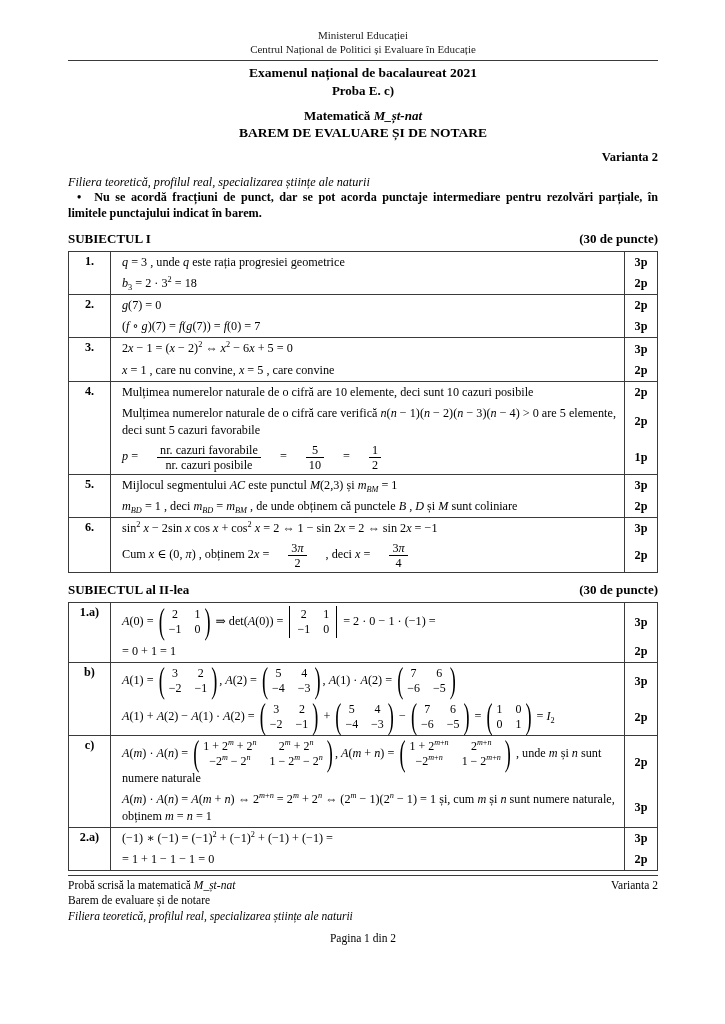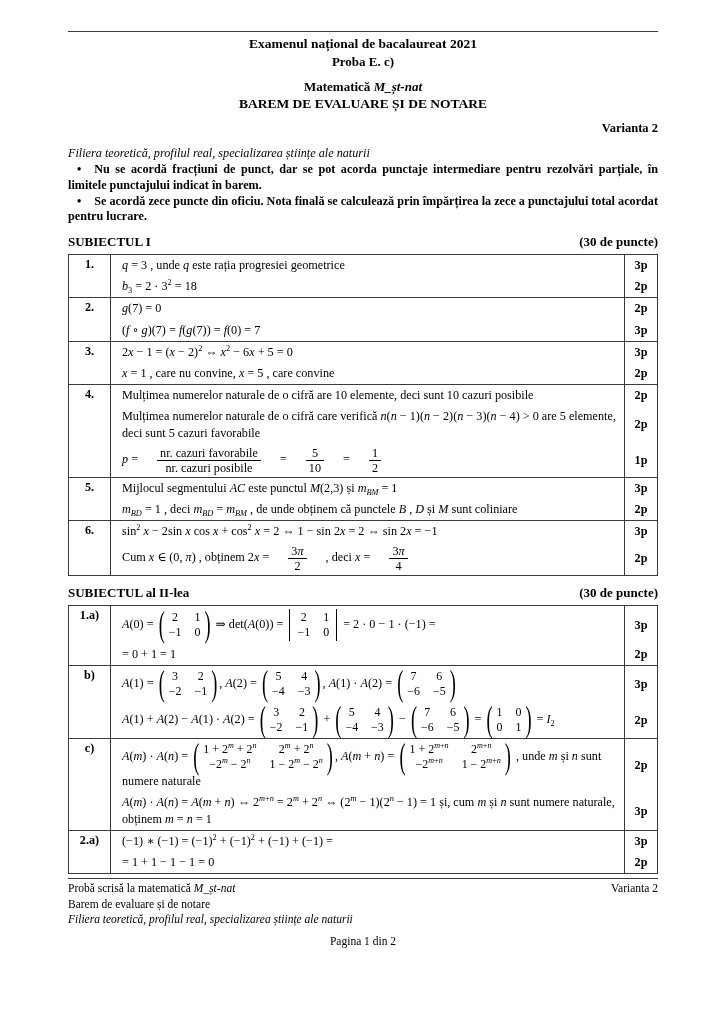--- a/index.html
+++ b/index.html
@@ -39,33 +39,36 @@
   .footer{font-size:11.5px;line-height:1.32;}
   .f-line1{display:flex;justify-content:space-between;}
   .f-filiera{font-style:italic;}
   .f-page{text-align:center;margin-top:7px;}
 </style>
 </head>
 <body>
 
 <div class="page">
 
+  <div class="ministry">
+    <div>Ministerul Educației</div>
+    <div>Centrul Național de Politici și Evaluare în Educație</div>
+  </div>
   <hr class="head-rule">
 
   <div class="exam-title">Examenul național de bacalaureat 2021</div>
   <div class="proba">Proba E. c)</div>
   <div class="subject">Matematică <i>M_șt-nat</i></div>
   <div class="barem-title">BAREM DE EVALUARE ȘI DE NOTARE</div>
   <div class="variant">Varianta 2</div>
 
   <div class="intro">
     <div class="filiera">Filiera teoretică, profilul real, specializarea științe ale naturii</div>
     <div id="bullets-root">
         <p class="bullet"><span class="blt">•</span>Nu se acordă fracțiuni de punct, dar se pot acorda punctaje intermediare pentru rezolvări parțiale, în limitele punctajului indicat în barem.</p>
-        <p class="bullet"><span class="blt">•</span>Se acordă zece puncte din oficiu. Nota finală se calculează prin împărțirea la zece a punctajului total acordat pentru lucrare.</p>
       </div>
   </div>
 
   <div id="sections-root">
       <section>
         <div class="sec-head">
           <span>SUBIECTUL I</span>
           <span>(30 de puncte)</span>
         </div>
         <div class="tbl">

